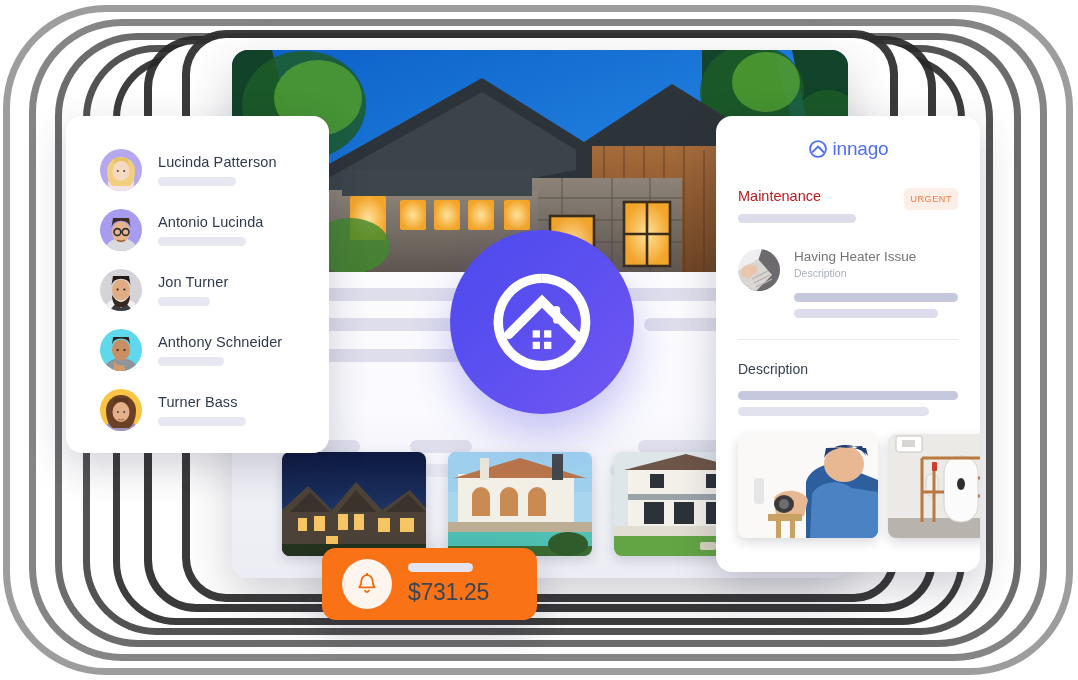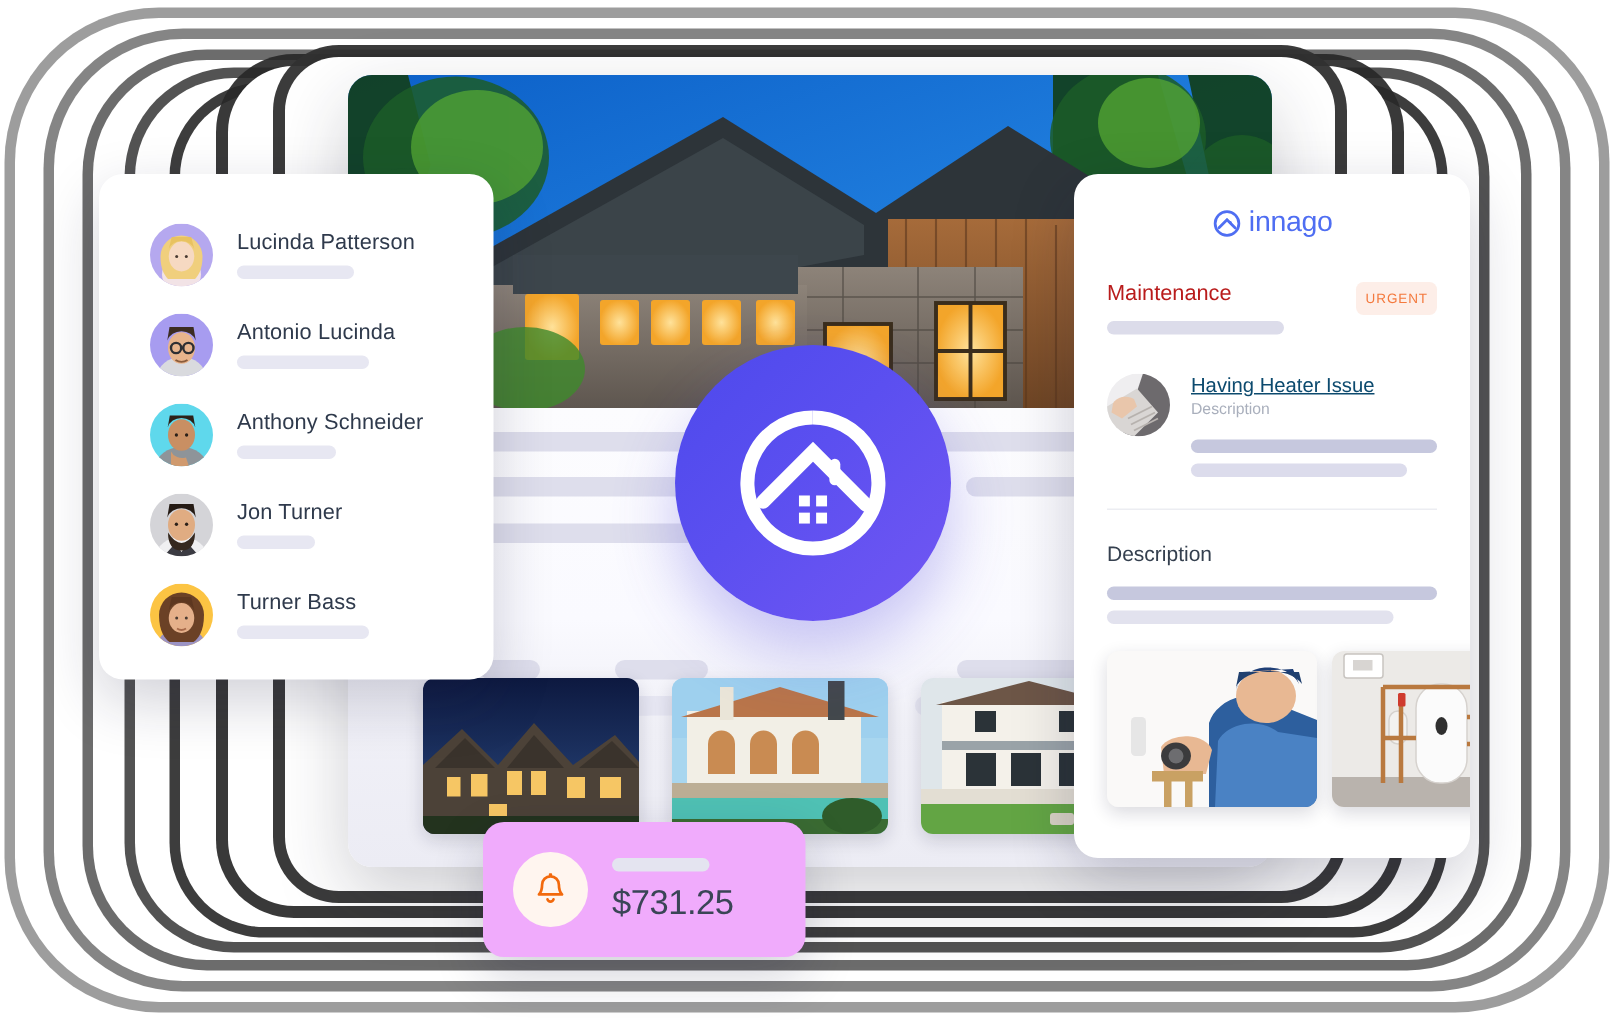--- a/index.html
+++ b/index.html
@@ -98,37 +98,37 @@
 
   .m-head { display: flex; align-items: flex-start; justify-content: space-between; }
   .m-title { font-size: 14.5px; color: #b91c1c; }
   .badge { font-size: 9px; letter-spacing: .6px; padding: 6px 6px; border-radius: 5px; }
   .m-subbar { height: 9px; width: 118px; border-radius: 5px; background: #dcdcea; margin-top: 10px; }
 
   .m-item { display: flex; gap: 14px; margin-top: 26px; }
   .m-ph { width: 42px; height: 42px; border-radius: 50%; overflow: hidden; flex: 0 0 auto; }
   .m-ph svg { display:block; width: 100%; height: 100%; }
   .m-itxt { flex: 1; }
-  .m-iname { font-size: 13.5px; color: #0c4a6e; text-decoration: underline; }
+  .m-iname { font-size: 13.5px; color: #737373; }
   .m-idesc { font-size: 10.5px; color: #a9afbc; margin-top: 3px; }
   .m-lines { margin-top: 14px; display: flex; flex-direction: column; gap: 7px; }
   .m-line { height: 9px; border-radius: 5px; background: #c6c8de; }
 
   .m-div { height: 1px; background: #ecedf2; margin: 21px 0 0 0; }
   .m-sec { font-size: 14px; color: #35404f; margin-top: 21px; }
   .m-photos { display: flex; gap: 10px; margin-top: 18px; }
   .m-photo { width: 140px; height: 104px; border-radius: 8px; overflow: hidden;
              box-shadow: 0 4px 12px rgba(20,20,50,0.16); flex: 0 0 auto; }
   .m-photo svg { display:block; width:100%; height:100%; }
 
   
   .price {
     position: absolute; left: 322px; top: 548px;
-    width: 215px; height: 90px;
-    background: #f0abfc; border-radius: 14px;
+    width: 215px; height: 72px;
+    background: #f97316; border-radius: 14px;
     box-shadow: 0 12px 34px rgba(25,25,60,0.20);
     display: flex; align-items: center; gap: 16px; padding: 0 20px;
     z-index: 12;
     text-align: right;
   }
   .bell-wrap { width: 50px; height: 50px; border-radius: 50%;
                display: flex; align-items: center; justify-content: center; flex: 0 0 auto; }
   .bell-wrap svg { width: 24px; height: 24px; }
   .p-meta { display: flex; flex-direction: column; gap: 7px; }
   .p-bar { width: 65px; height: 9px; border-radius: 5px; background: #e4e4f0; }
@@ -370,50 +370,50 @@
             </svg>
           </div>
           <div class="t-meta">
             <div class="t-name">Antonio Lucinda</div>
             <div class="t-bar" style="width:88px"></div>
           </div>
         </div>
         <div class="t-row">
           <div class="t-av">
             <svg viewBox="0 0 42 42">
-              <rect width="42" height="42" fill="#5fd8ec"></rect>
-              <path d="M4 42 a17 13 0 0 1 34 0Z" fill="#8e9499"></path>
-              <ellipse cx="21" cy="21" rx="9" ry="10.5" fill="#c98f63"></ellipse>
-              <path d="M11.8 16 a9.5 8.5 0 0 1 18.4 0 l-1.4 -8 -15.6 0Z" fill="#2c2118"></path>
-              <circle cx="17.6" cy="21" r="1.1" fill="#2b2019"></circle>
-              <circle cx="24.4" cy="21" r="1.1" fill="#2b2019"></circle>
-              <path d="M14 32 a8 7 0 0 0 10 4 l2 6 -12 0Z" fill="#d09a6e"></path>
-            </svg>
-          </div>
-          <div class="t-meta">
-            <div class="t-name">Anthony Schneider</div>
-            <div class="t-bar" style="width:66px"></div>
-          </div>
-        </div>
-        <div class="t-row">
-          <div class="t-av">
-            <svg viewBox="0 0 42 42">
               <rect width="42" height="42" fill="#d4d4d8"></rect>
               <path d="M4 42 a17 13 0 0 1 34 0Z" fill="#f0f0f2"></path>
               <path d="M9 42 l8 -9 4 6 4 -6 8 9Z" fill="#3b3b42"></path>
               <ellipse cx="21" cy="21" rx="9" ry="10.5" fill="#e0ac82"></ellipse>
               <path d="M12 26 q9 14 18 0 q0 12 -9 12 q-9 0 -9 -12Z" fill="#35281f"></path>
               <path d="M11.5 16 a10 9 0 0 1 19 0 l-1.5 -9 -16 0Z" fill="#241a14"></path>
               <circle cx="17.6" cy="20.5" r="1.1" fill="#2b2019"></circle>
               <circle cx="24.4" cy="20.5" r="1.1" fill="#2b2019"></circle>
             </svg>
           </div>
           <div class="t-meta">
             <div class="t-name">Jon Turner</div>
             <div class="t-bar" style="width:52px"></div>
+          </div>
+        </div>
+        <div class="t-row">
+          <div class="t-av">
+            <svg viewBox="0 0 42 42">
+              <rect width="42" height="42" fill="#5fd8ec"></rect>
+              <path d="M4 42 a17 13 0 0 1 34 0Z" fill="#8e9499"></path>
+              <ellipse cx="21" cy="21" rx="9" ry="10.5" fill="#c98f63"></ellipse>
+              <path d="M11.8 16 a9.5 8.5 0 0 1 18.4 0 l-1.4 -8 -15.6 0Z" fill="#2c2118"></path>
+              <circle cx="17.6" cy="21" r="1.1" fill="#2b2019"></circle>
+              <circle cx="24.4" cy="21" r="1.1" fill="#2b2019"></circle>
+              <path d="M14 32 a8 7 0 0 0 10 4 l2 6 -12 0Z" fill="#d09a6e"></path>
+            </svg>
+          </div>
+          <div class="t-meta">
+            <div class="t-name">Anthony Schneider</div>
+            <div class="t-bar" style="width:66px"></div>
           </div>
         </div>
         <div class="t-row">
           <div class="t-av">
             <svg viewBox="0 0 42 42">
               <rect width="42" height="42" fill="#fcc443"></rect>
               <path d="M5 42 a16 13 0 0 1 32 0Z" fill="#9b93c4"></path>
               <path d="M6 21 a15 15 0 0 1 30 0 c0 11 -4 16 -7 18 l-16 0 c-3 -2 -7 -7 -7 -18Z" fill="#6b4126"></path>
               <ellipse cx="21" cy="23" rx="8.5" ry="10" fill="#e5b08a"></ellipse>
               <path d="M12.5 18 a9 8.5 0 0 1 17 0 l-2 -9 -13 0Z" fill="#5d3720"></path>

